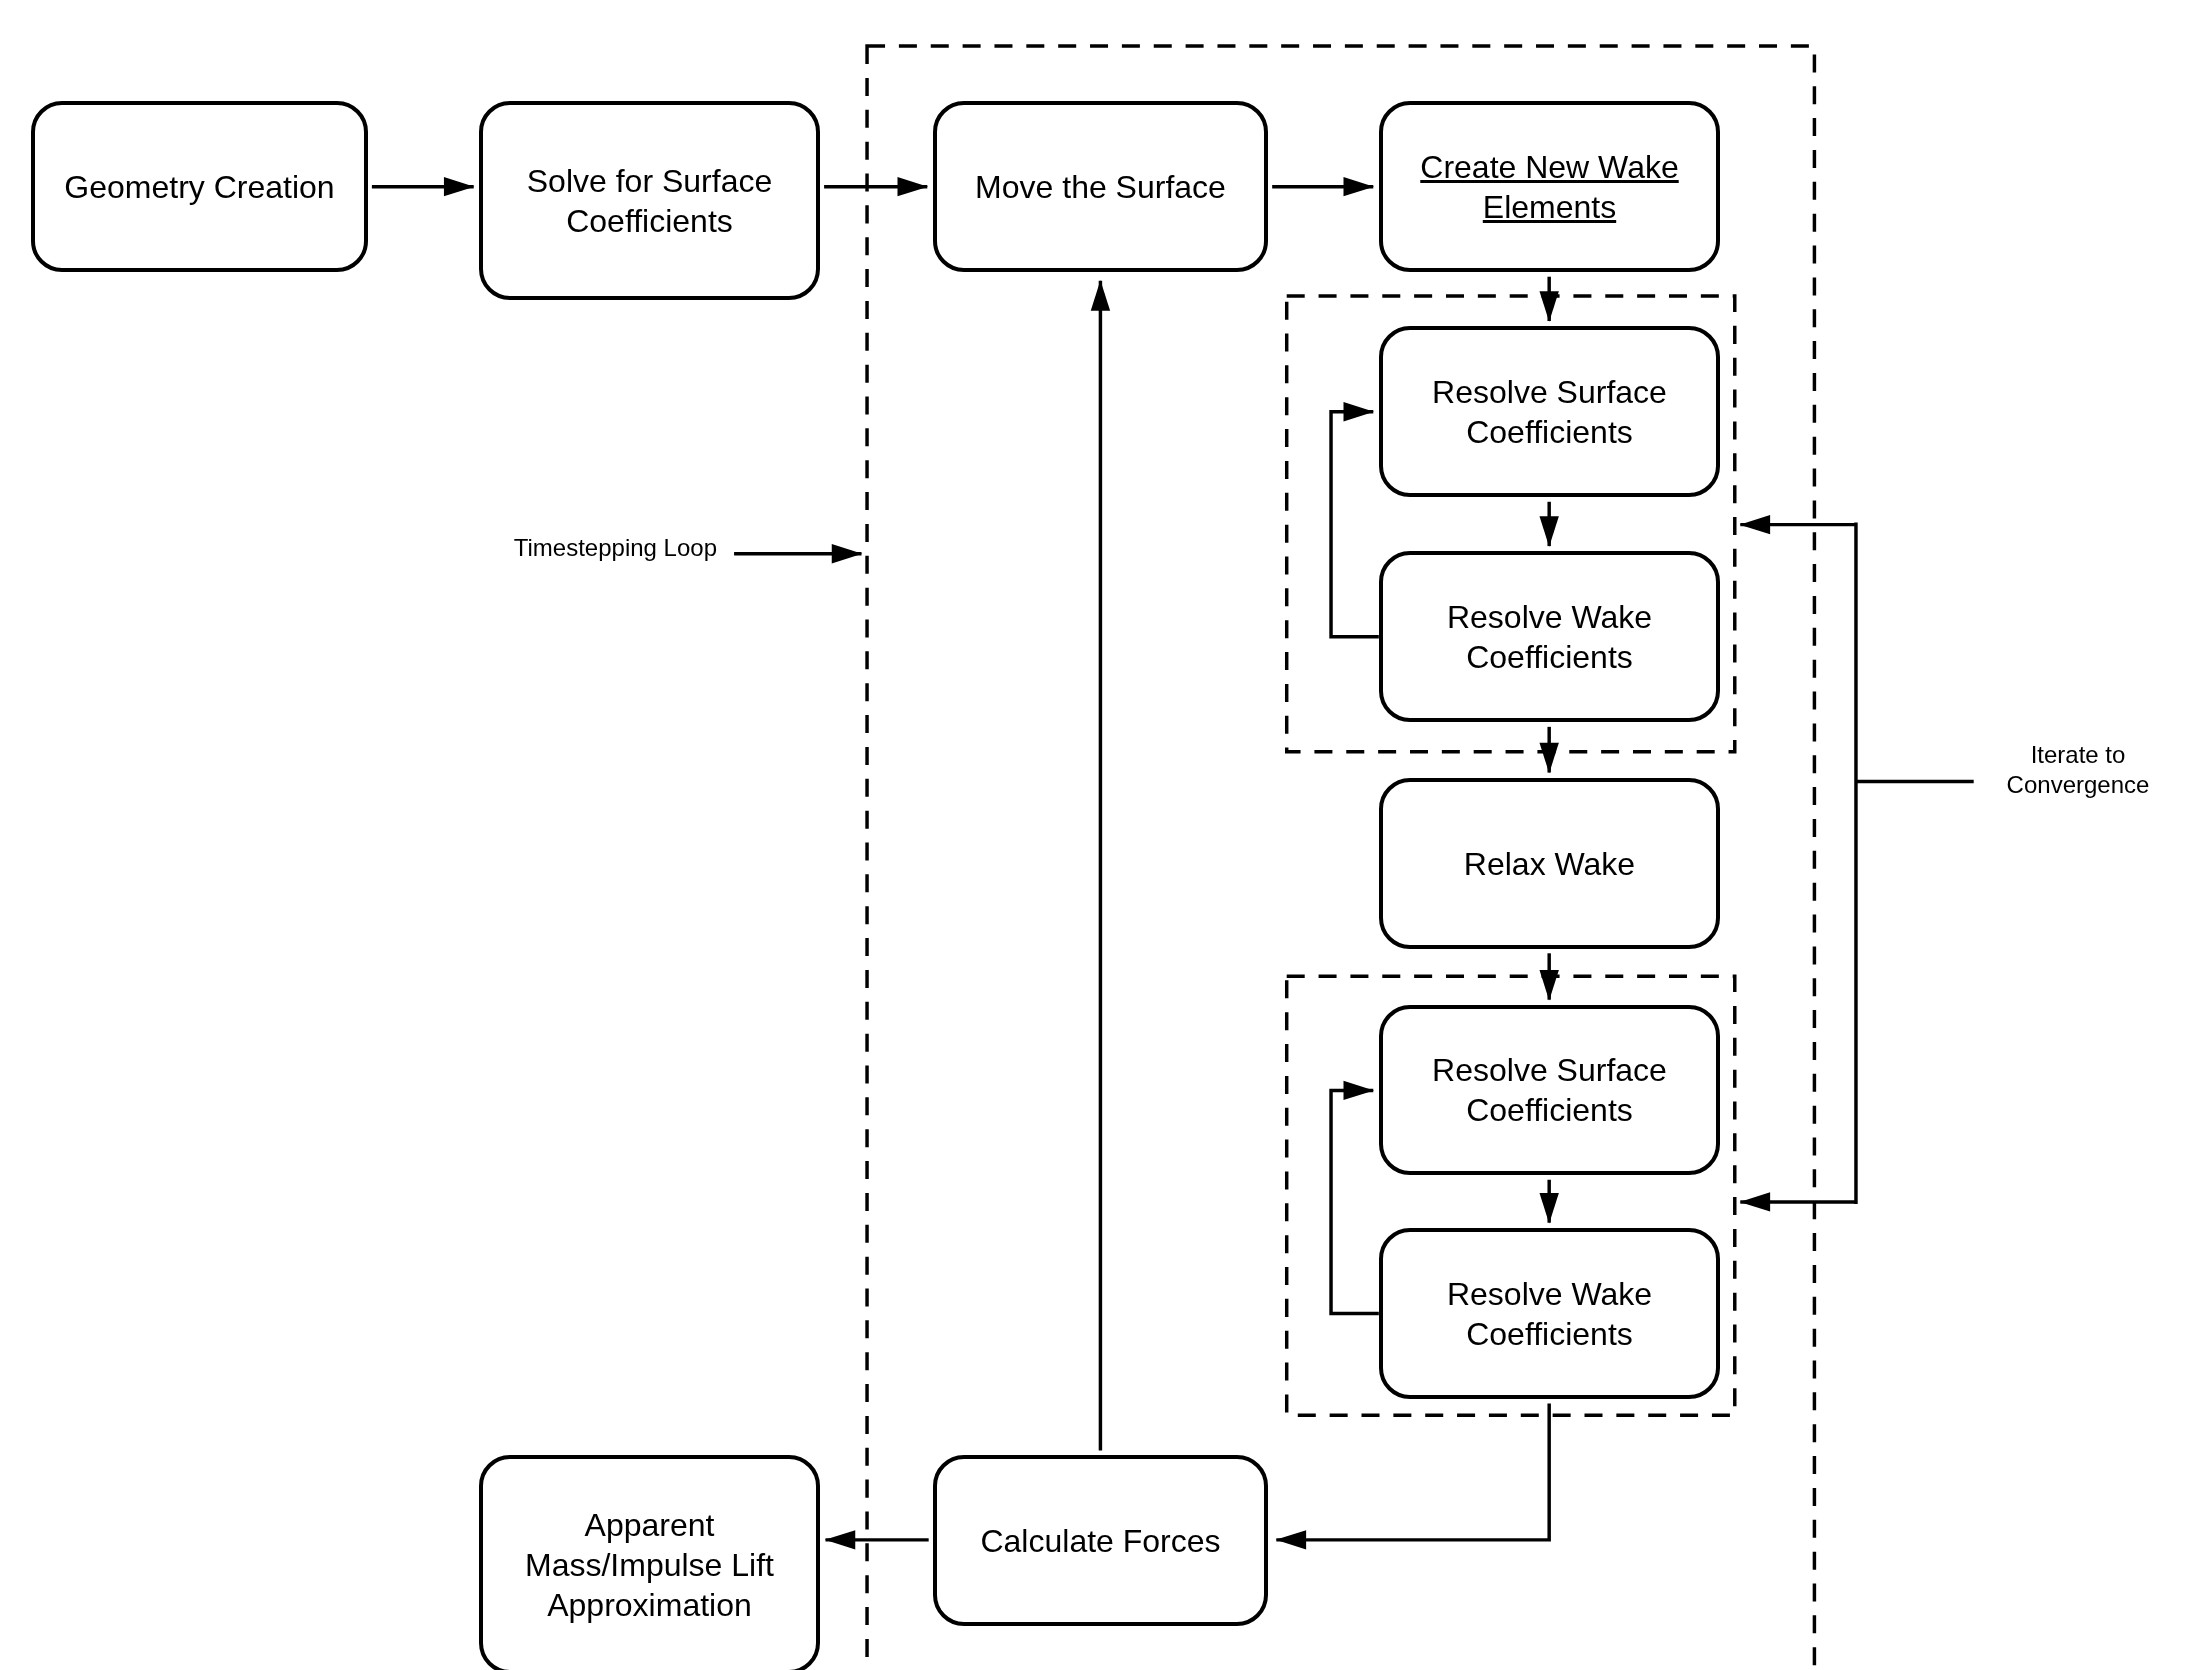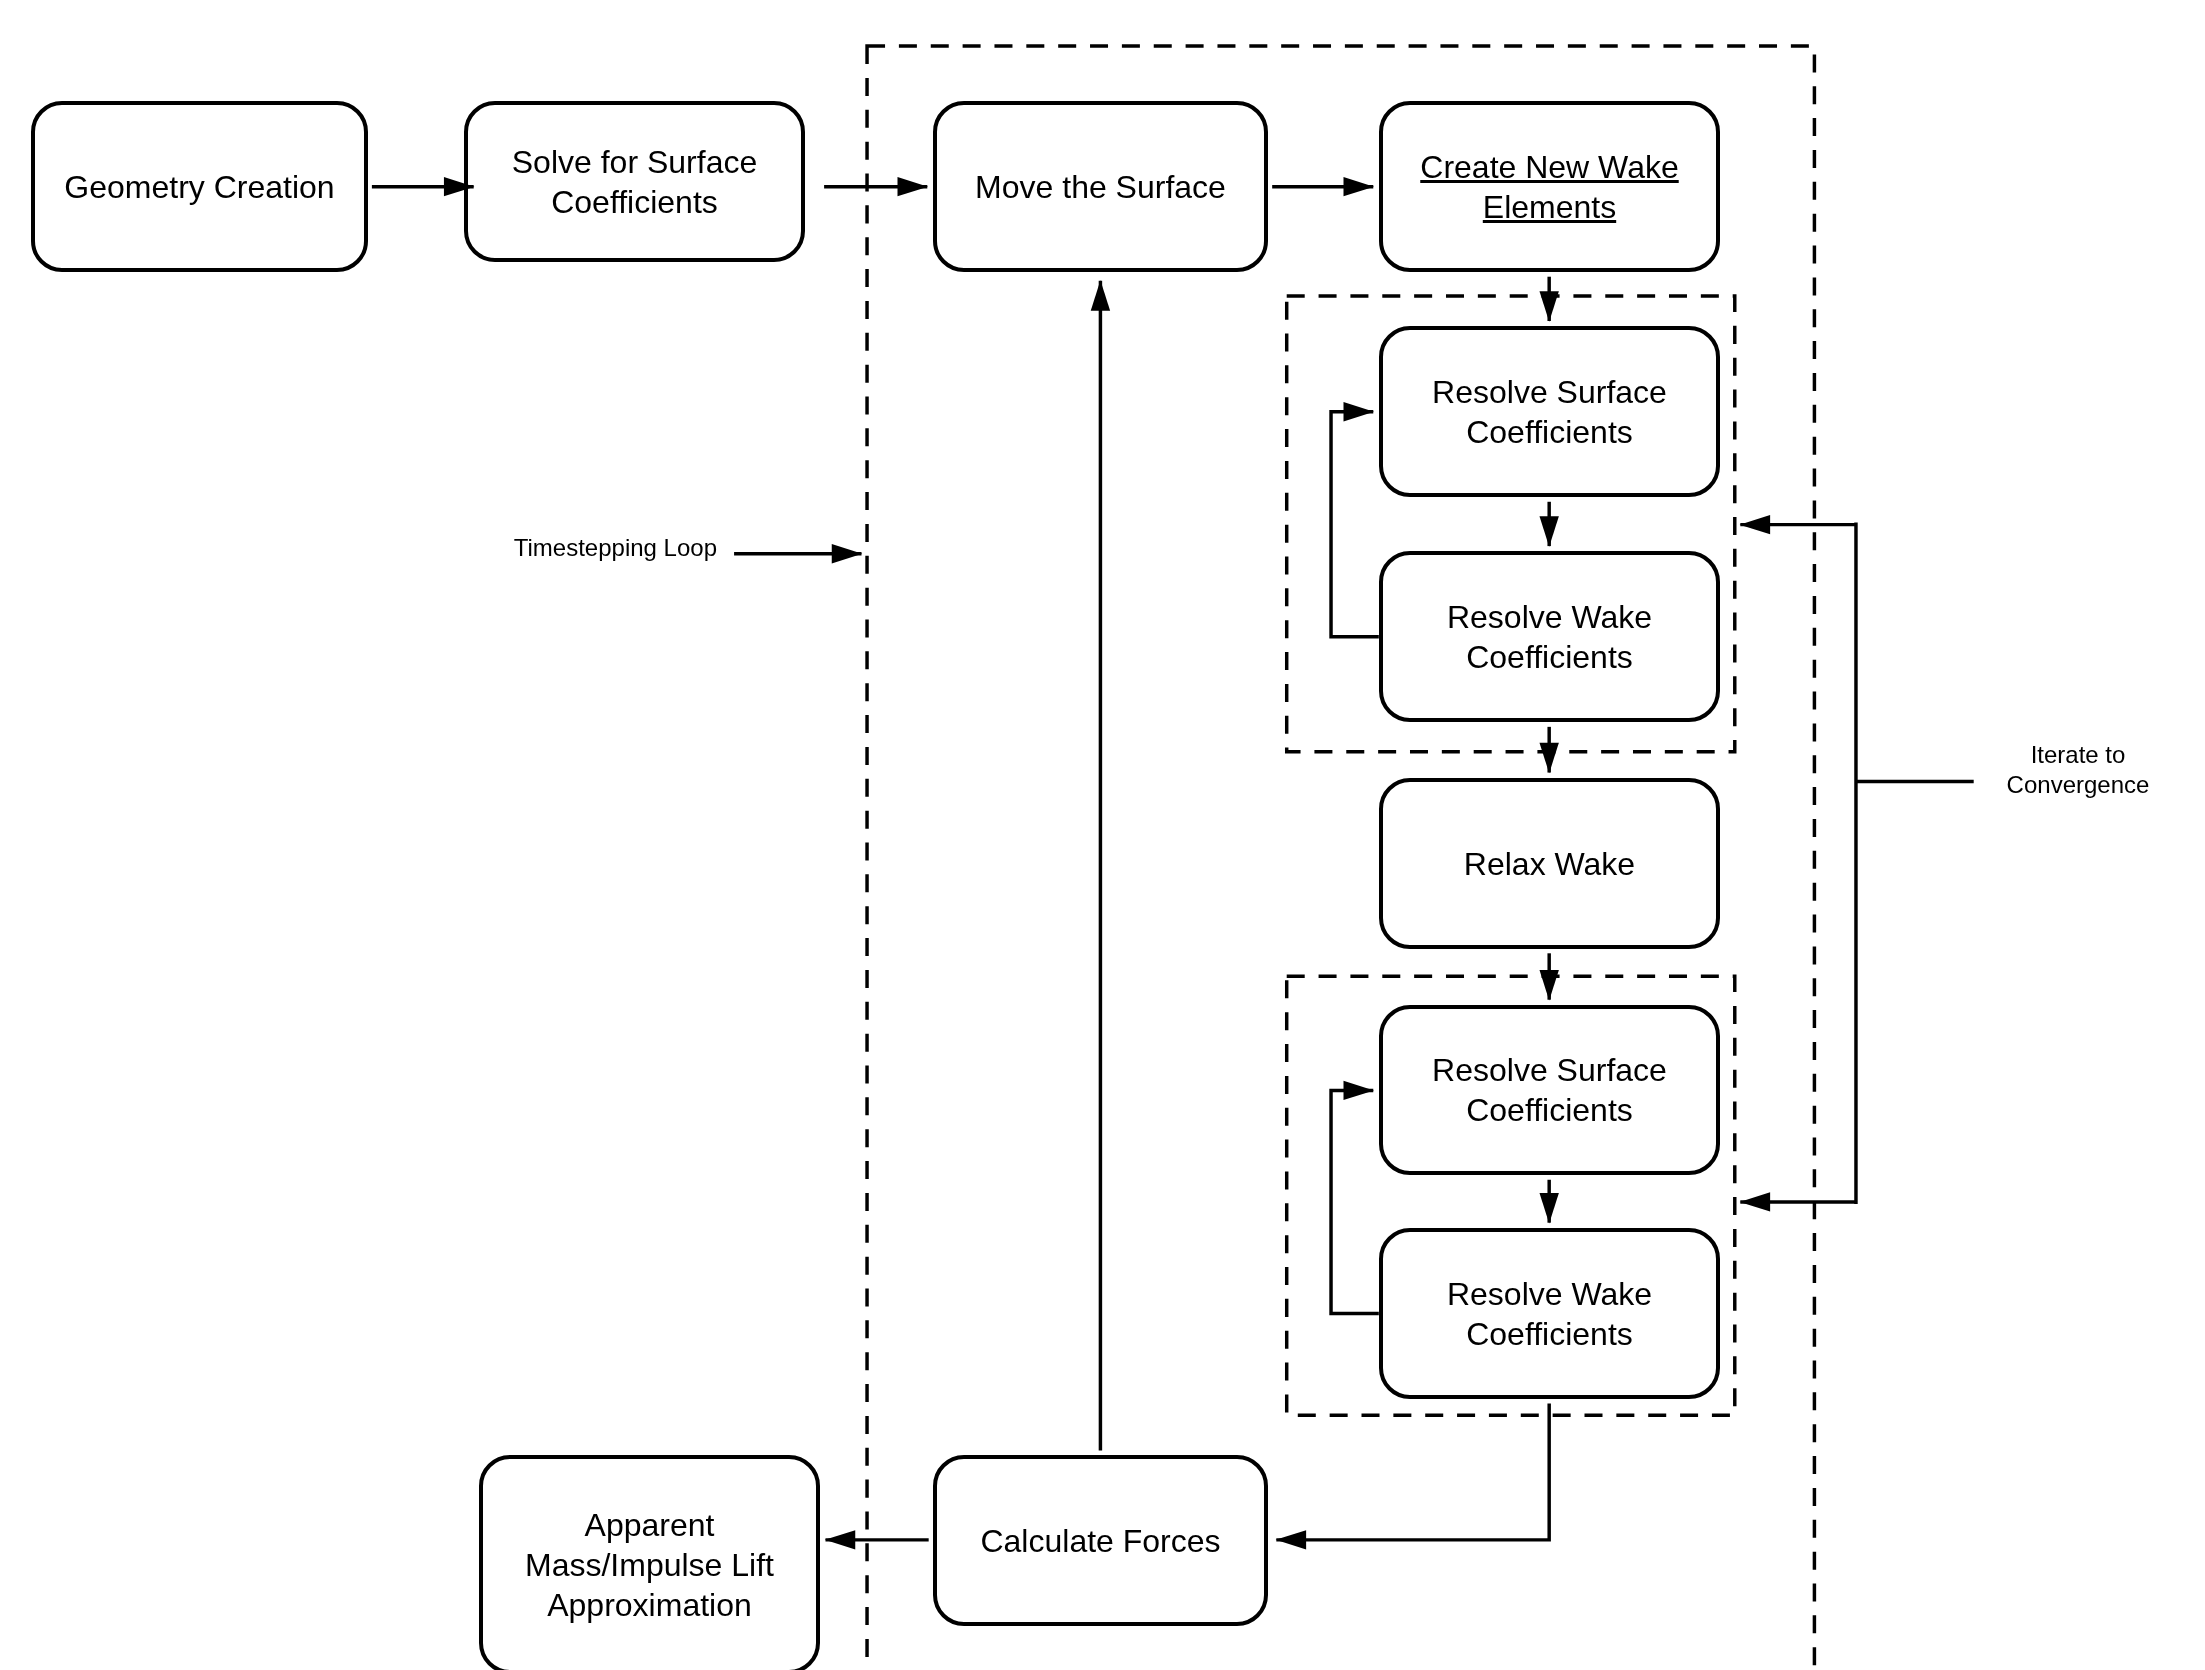--- a/index.html
+++ b/index.html
@@ -47,21 +47,21 @@
     position: absolute;
     font-size: 24px;
     line-height: 1.25;
     white-space: pre-line;
     z-index: 1;
   }
   #anno-timestepping { text-align: right; }
   #anno-iterate { text-align: center; }
   
   #node-geometry          { left:   31px; top:  85px; width: 337px; height: 171px; }
-  #node-solve-surface     { left:  464px; top:  85px; width: 341px; height: 161px; }
+  #node-solve-surface     { left:  479px; top:  85px; width: 341px; height: 199px; }
   #node-move-surface      { left: 933px; top:  85px; width: 335px; height: 171px; text-align: right; }
   #node-create-wake       { left: 1379px; top:  85px; width: 341px; height: 171px; text-decoration: underline; }
   #node-resolve-surface-1 { left: 1379px; top:  310px; width: 341px; height: 171px; }
   #node-resolve-wake-1    { left: 1379px; top:  535px; width: 341px; height: 171px; }
   #node-relax-wake        { left: 1379px; top: 762px; width: 341px; height: 171px; }
   #node-resolve-surface-2 { left: 1379px; top: 989px; width: 341px; height: 170px; }
   #node-resolve-wake-2    { left: 1379px; top: 1212px; width: 341px; height: 171px; }
   #node-calculate-forces  { left: 933px; top: 1439px; width: 335px; height: 171px; }
   #node-apparent-mass     { left:  479px; top: 1439px; width: 341px; height: 219px; }
   #anno-timestepping      { left:  398px; top:  517px; width: 319px; }

